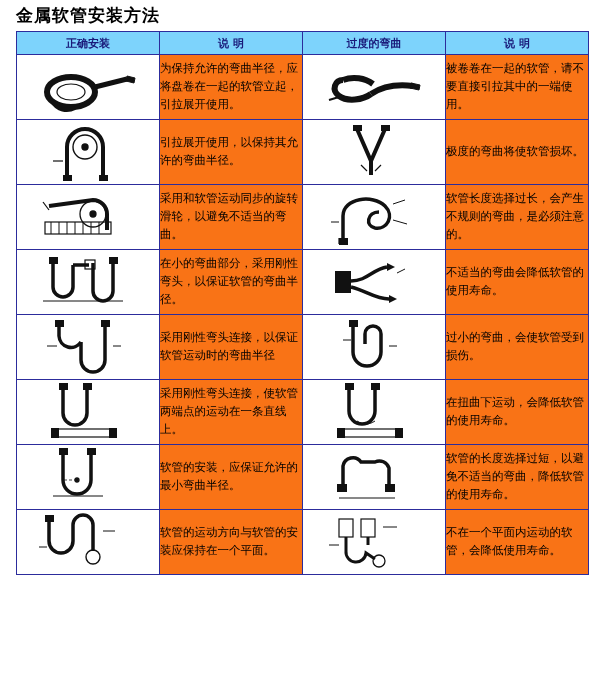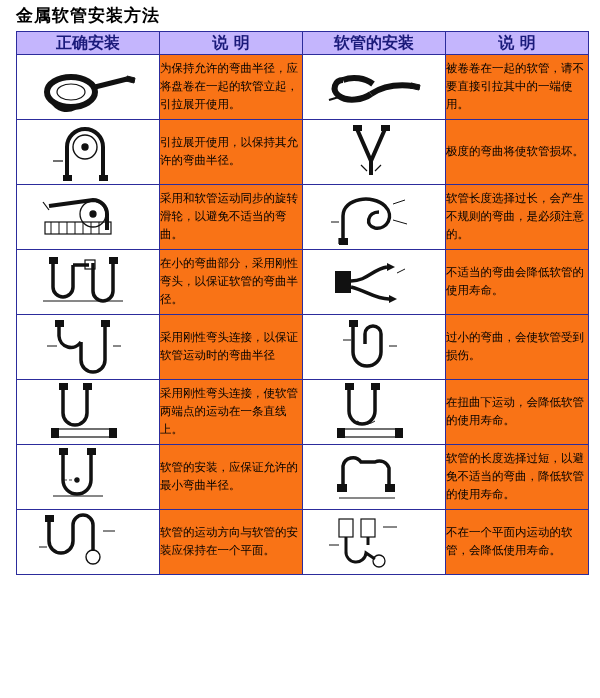--- a/index.html
+++ b/index.html
@@ -32,24 +32,24 @@
     width: 568px;
     margin-left: 16px;
     table-layout: fixed;
   }
   table.matrix td, table.matrix th {
     border: 1px solid #2c2c9c;
     padding: 0;
     vertical-align: middle;
   }
   thead th {
-    background: #c4b5fd;
+    background: #7dd3fc;
     color: #1a1a7a;
     font-weight: bold;
-    font-size: 16px;
+    font-size: 11px;
     height: 22px;
     text-align: center;
     font-family: "DejaVu Sans", sans-serif;
   }
   .col-img { width: 142px; }
   .col-txt { width: 142px; margin-top: 11px; }
   td.img-cell {
     background: #ffffff;
     text-align: center;
     position: relative;
@@ -71,21 +71,21 @@
 
 <div class="page">
 
   <div class="title">金属软管安装方法</div>
 
   <table class="matrix">
     <thead>
       <tr>
         <th class="col-img">正确安装</th>
         <th class="col-txt">说 明</th>
-        <th class="col-img">软管的安装</th>
+        <th class="col-img">过度的弯曲</th>
         <th class="col-txt">说 明</th>
       </tr>
     </thead>
     <tbody>
 
       <tr class="row-h">
         <td class="img-cell">
           <svg width="130" height="62" viewBox="0 0 130 62">
             <g class="ink" stroke-width="1.4">
               <ellipse cx="48" cy="36" rx="24" ry="15" stroke-width="6"></ellipse>

